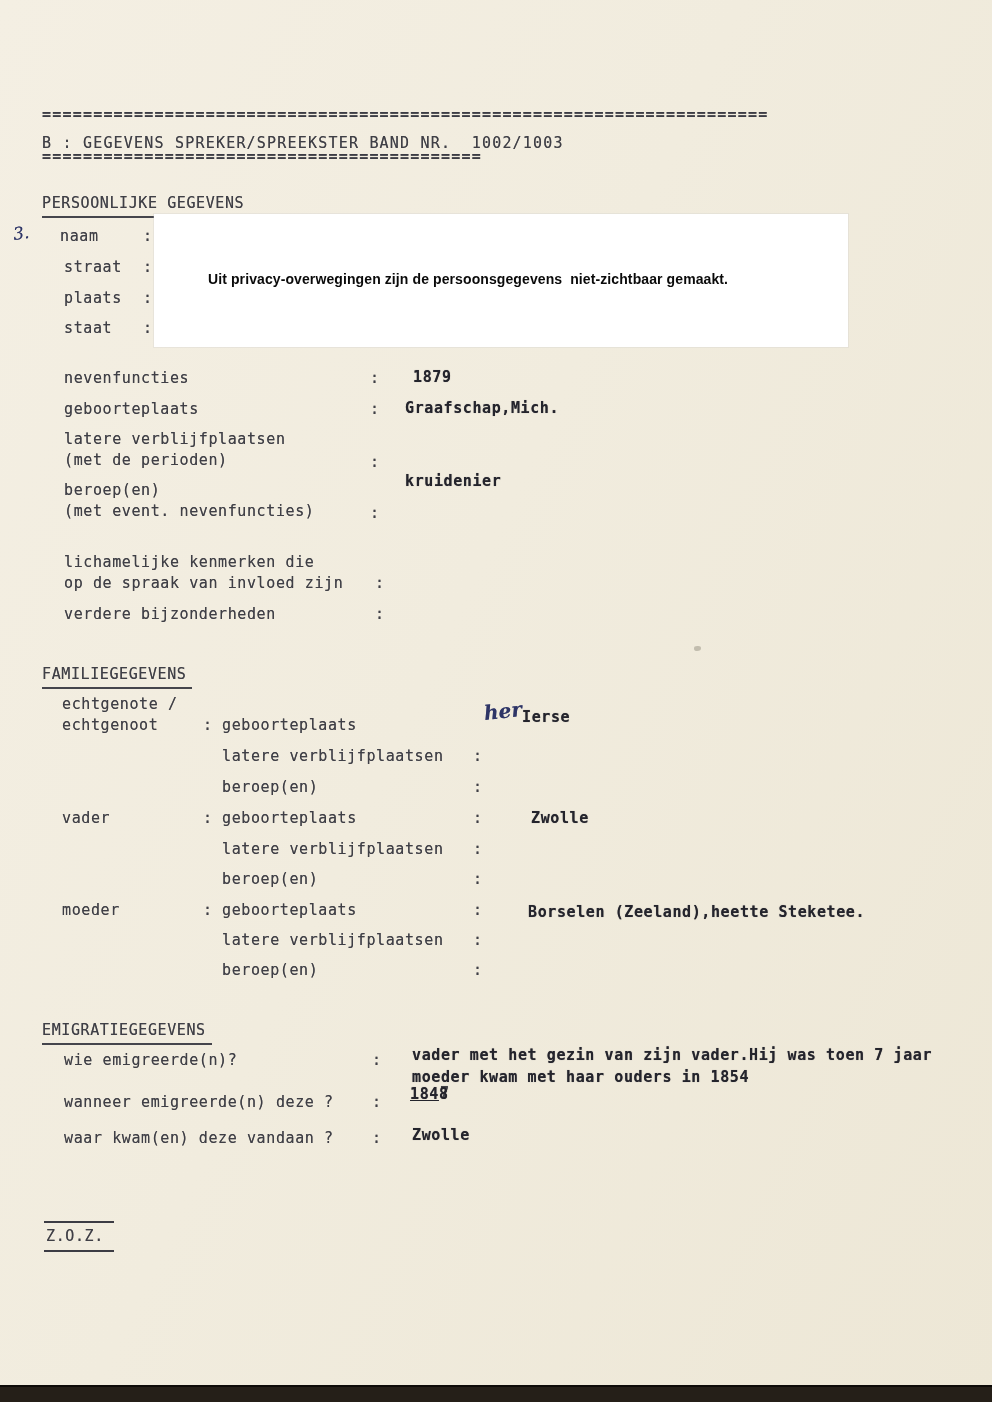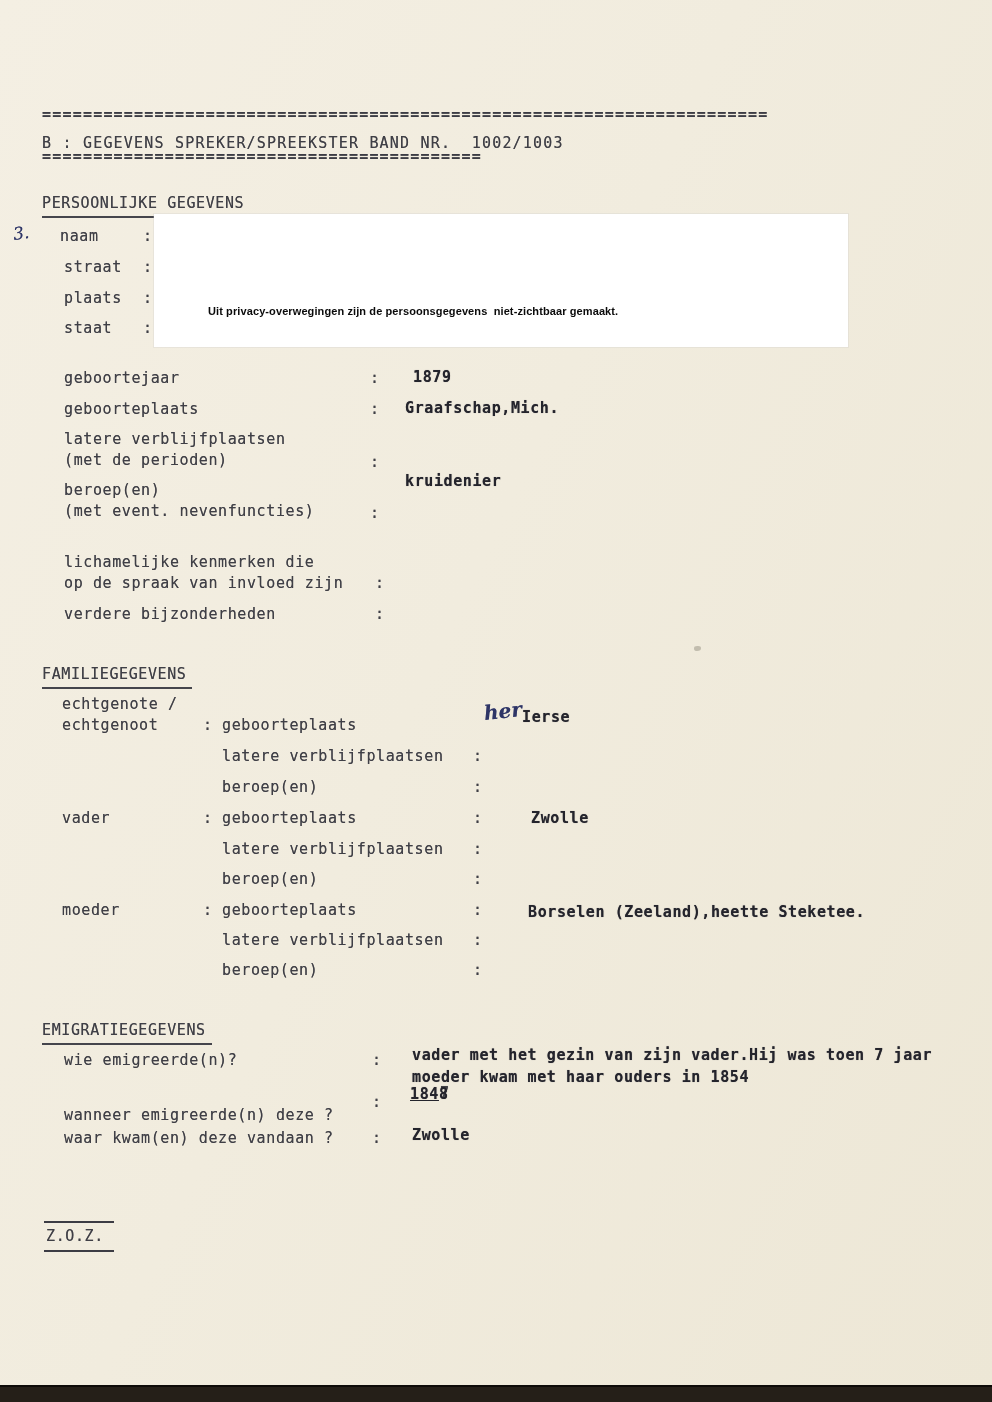--- a/index.html
+++ b/index.html
@@ -27,21 +27,21 @@
   .margin-note{font-size:17px; transform:rotate(-8deg);}
   .hand-word{font-size:20px; transform:rotate(-6deg); font-weight:bold;}
   
   .privacy-box{
     position:absolute; left:154px; top:214px; width:694px; height:133px;
     background:#ffffff; box-shadow:0 0 0 1px rgba(200,200,200,.25);
   }
   .privacy-note{
     position:absolute; left:208px; top:271px;
     font-family:"Liberation Sans", sans-serif; font-weight:bold;
-    font-size:11px; color:#0a0a0a; letter-spacing:.1px; white-space:pre;margin-top:34px;
+    font-size:14px; color:#0a0a0a; letter-spacing:.1px; white-space:pre;
   }
   
   .zoz{
     border-top:2px solid #3c3c44; border-bottom:2px solid #3c3c44;
     padding:3px 10px 4px 2px;
   }
   
   .ov{position:relative; display:inline-block;}
   .ov .under{position:absolute; left:1px; top:-1px; opacity:.85;}
   
@@ -70,21 +70,21 @@
   <span class="t" style="left:64px; top:257px;">straat</span>
   <span class="t" style="left:143px; top:257px;">:</span>
   <span class="t" style="left:64px; top:288px;">plaats</span>
   <span class="t" style="left:143px; top:288px;">:</span>
   <span class="t" style="left:64px; top:318px;">staat</span>
   <span class="t" style="left:143px; top:318px;">:</span>
 
   <div class="privacy-box"></div>
   <span class="privacy-note">Uit privacy-overwegingen zijn de persoonsgegevens  niet-zichtbaar gemaakt.</span>
 
-  <span class="t" style="left:64px; top:368px;">geboortejaar</span>
+  <span class="t" style="left:64px; top:368px;">nevenfuncties</span>
   <span class="t" style="left:370px; top:368px;">:</span>
   <span class="t val" style="left:405px; top:367px;margin-left:8px;">1879</span>
 
   <span class="t" style="left:64px; top:399px;">geboorteplaats</span>
   <span class="t" style="left:370px; top:399px;">:</span>
   <span class="t val" style="left:405px; top:398px;">Graafschap,Mich.</span>
 
   <span class="t" style="left:64px; top:429px;">latere verblijfplaatsen</span>
   <span class="t" style="left:64px; top:450px;">(met de perioden)</span>
   <span class="t" style="left:370px; top:452px;">:</span>
@@ -139,21 +139,21 @@
   <span class="t" style="left:222px; top:960px;">beroep(en)</span>
   <span class="t" style="left:473px; top:960px;">:</span>
 
   <span class="t hd" style="left:42px; top:1020px;">EMIGRATIEGEGEVENS</span>
 
   <span class="t" style="left:64px; top:1050px;">wie emigreerde(n)?</span>
   <span class="t" style="left:372px; top:1050px;">:</span>
   <span class="t val" style="left:412px; top:1045px;">vader met het gezin van zijn vader.Hij was toen 7 jaar</span>
   <span class="t val" style="left:412px; top:1067px;">moeder kwam met haar ouders in 1854</span>
 
-  <span class="t" style="left:64px; top:1092px;margin-top:13px;">wanneer emigreerde(n) deze ?</span>
+  <span class="t" style="left:64px; top:1092px;">wanneer emigreerde(n) deze ?</span>
   <span class="t" style="left:372px; top:1092px;">:</span>
   <span class="t val" style="left:410px; top:1084px;text-decoration:underline;"><span>184</span><span class="ov"><span>8</span><span class="under">7</span></span></span>
 
   <span class="t" style="left:64px; top:1128px;">waar kwam(en) deze vandaan ?</span>
   <span class="t" style="left:372px; top:1128px;">:</span>
   <span class="t val" style="left:412px; top:1125px;">Zwolle</span>
 
   <span class="t zoz" style="left:44px; top:1221px;">Z.O.Z.</span>
 
   <div class="bottom-band"></div>

